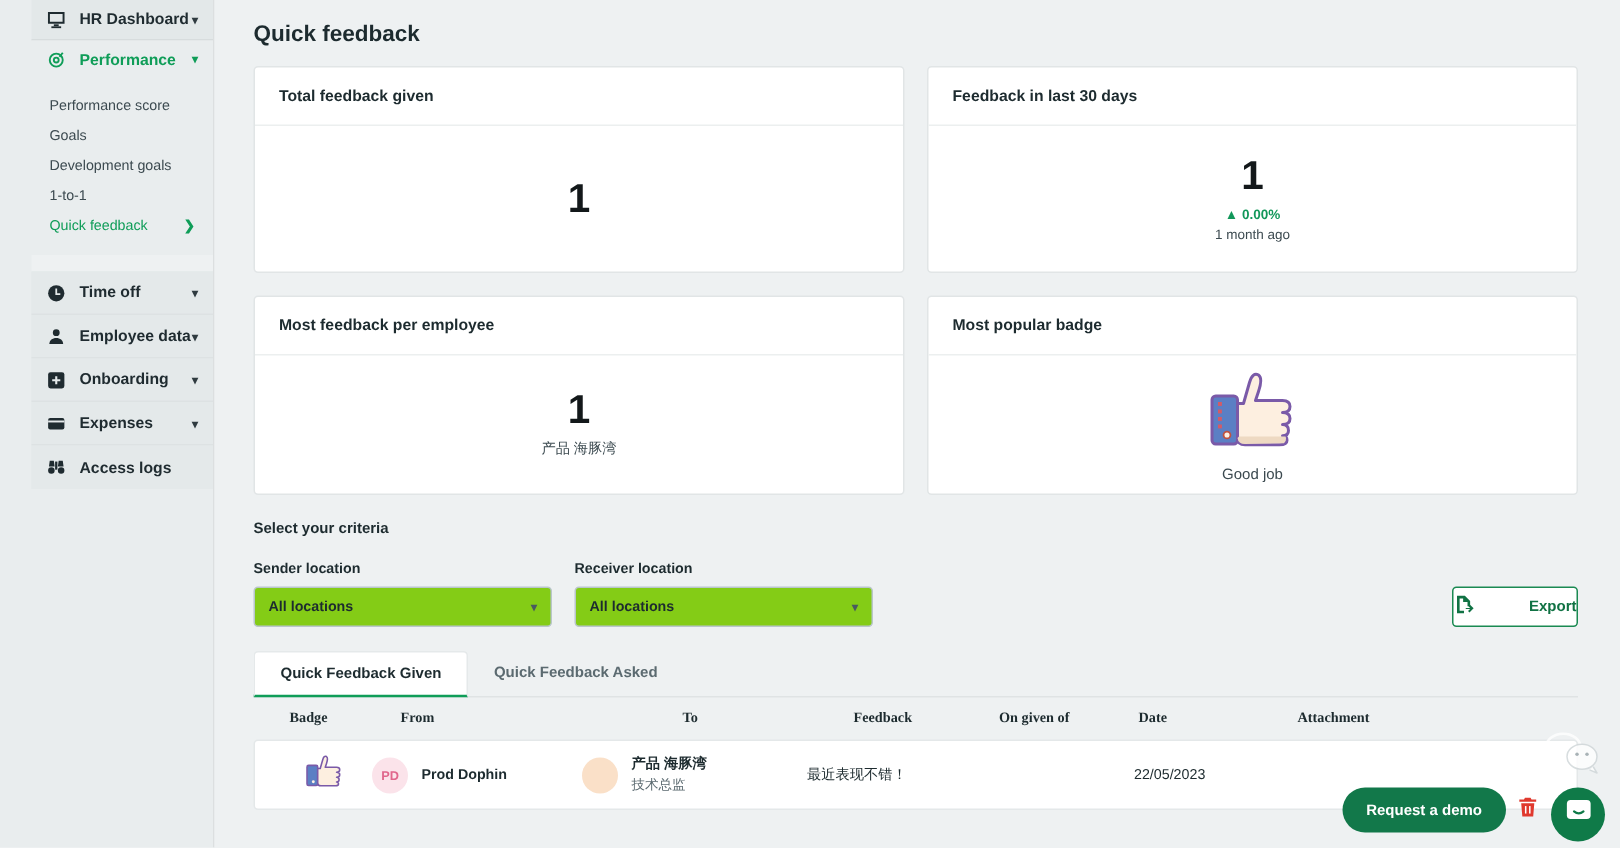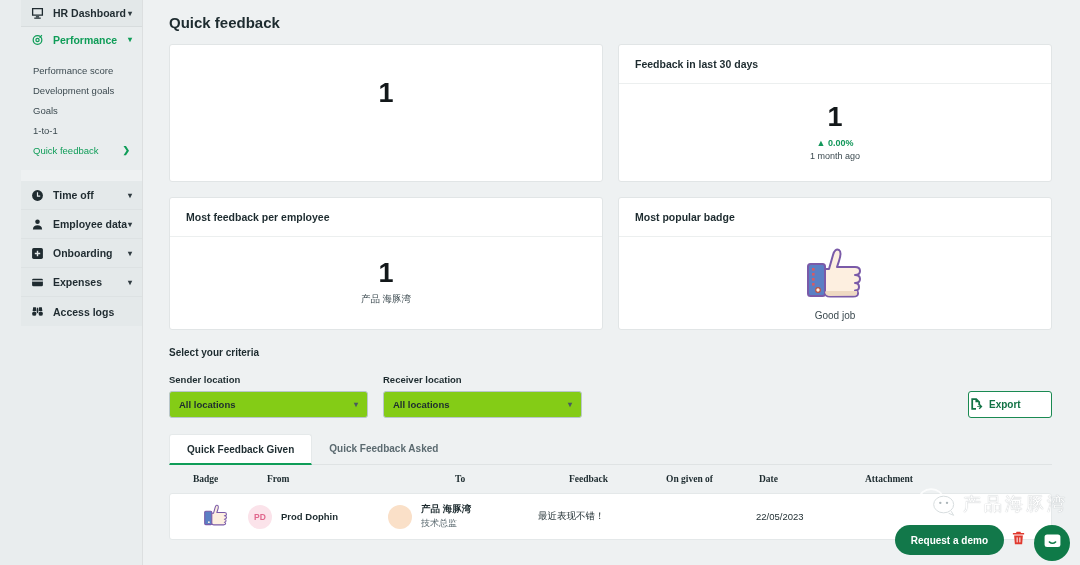--- a/index.html
+++ b/index.html
@@ -106,21 +106,21 @@
     display: flex; align-items: center; padding: 0 9px;
     font-size: 9.5px; font-weight: bold; color: #1d2b2f;
   }
   .select .val { flex: 1; }
   .select .caret { font-size: 8px; color: #495a60; }
 
   .export-btn {
     position: absolute; right: 0; bottom: 0;
     width: 84px; height: 27px;
     border: 1.5px solid #1a8a52; border-radius: 3px; background: #fff;
-    display: flex; align-items: center; justify-content: flex-start; gap: 6px;
+    display: flex; align-items: center; justify-content: space-between; gap: 24px;
     font-size: 10px; font-weight: bold; color: #117244;
   }
 
   
   .tabs { display: flex; margin-top: 16px; border-bottom: 1px solid #dfe3e4; }
   .tab {
     padding: 9px 17px 8px 17px; font-size: 10px; font-weight: bold;
     color: #5b6a70; background: transparent;
   }
   .tab.active {
@@ -222,24 +222,24 @@
       </span>
       <span class="lbl">Performance</span>
       <span class="caret">▾</span>
     </div>
 
     <div class="subnav">
       <div class="subitem">
         <span class="lbl">Performance score</span>
       </div>
       <div class="subitem">
+        <span class="lbl">Goals</span>
+      </div>
+      <div class="subitem">
         <span class="lbl">Development goals</span>
-      </div>
-      <div class="subitem">
-        <span class="lbl">Goals</span>
       </div>
       <div class="subitem">
         <span class="lbl">1-to-1</span>
       </div>
       <div class="subitem sel">
         <span class="lbl">Quick feedback</span>
         <span class="chev">❯</span>
       </div>
     </div>
 
@@ -301,20 +301,21 @@
     </div>
   </div>
 
   <div class="main">
 
     <div class="page-title">Quick feedback</div>
 
     <div class="cards">
 
       <div class="card">
+        <div class="card-head">Total feedback given</div>
         <div class="card-body">
           <div class="big-num">1</div>
         </div>
       </div>
 
       <div class="card">
         <div class="card-head">Feedback in last 30 days</div>
         <div class="card-body">
           <div class="big-num">1</div>
           <div class="delta">▲ 0.00%</div>
@@ -440,21 +441,20 @@
           <ellipse cx="17" cy="14" rx="14" ry="11.5"></ellipse>
           <path d="M8 23 L5 30 L12 26" stroke-linejoin="round"></path>
           <circle cx="12" cy="11" r="1.6" fill="#fff" stroke="none"></circle>
           <circle cx="22" cy="11" r="1.6" fill="#fff" stroke="none"></circle>
           <ellipse cx="32" cy="21" rx="12" ry="10" fill="#fff" stroke="#cfd6d8" stroke-width="1.2"></ellipse>
           <path d="M41 29 L44 34 L38 31.5" fill="#fff" stroke="#cfd6d8" stroke-width="1.2" stroke-linejoin="round"></path>
           <circle cx="28" cy="19" r="1.4" fill="#9aa6aa" stroke="none"></circle>
           <circle cx="36" cy="19" r="1.4" fill="#9aa6aa" stroke="none"></circle>
         </svg>
       </span>
-      <span class="wm-text">产品海豚湾</span>
     </div>
 
     <div class="demo-btn">Request a demo</div>
 
     <div class="trash">
       <svg width="15" height="16" viewBox="0 0 24 24" fill="#e0392e">
         <path d="M9 2h6l1 2h5v2.4H3V4h5zM5 8h14l-1.2 14H6.2z"></path>
         <g fill="#fff">
             <rect x="9" y="11" width="1.6" height="8"></rect>
             <rect x="13.4" y="11" width="1.6" height="8"></rect>

